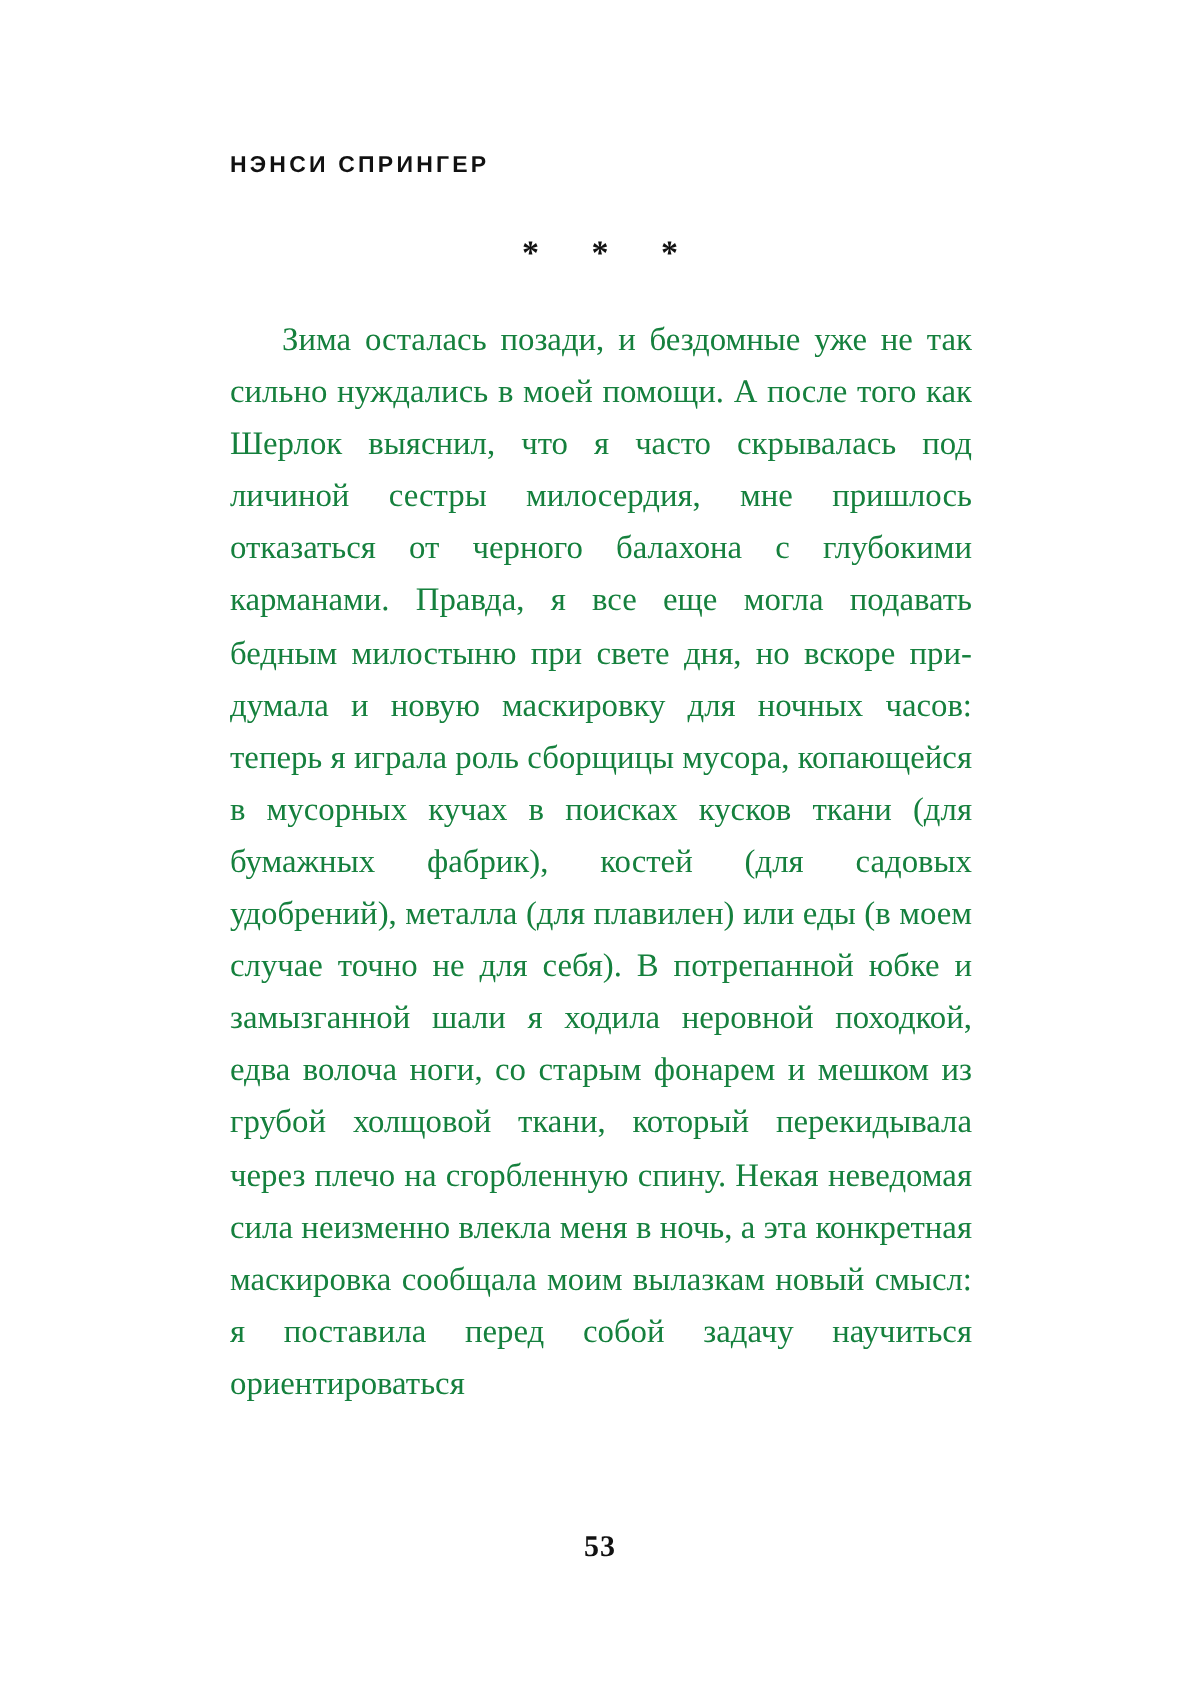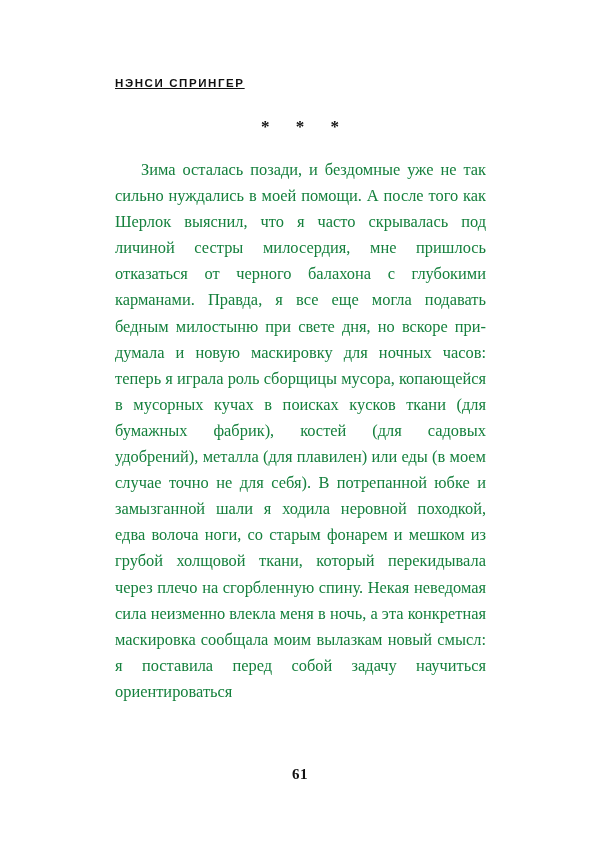--- a/index.html
+++ b/index.html
@@ -28,21 +28,20 @@
     position: absolute;
     left: 115px;
     top: 77px;
     font-family: "Liberation Sans", "DejaVu Sans", sans-serif;
     font-size: 11.5px;
     font-weight: 700;
     letter-spacing: 1.6px;
     text-transform: uppercase;
     color: #111111;
     white-space: nowrap;
-    text-decoration: underline;
   }
 
   
   .section-break {
     position: absolute;
     left: 115px;
     top: 118px;
     width: 370px;
     text-align: center;
     font-family: "Liberation Serif", "DejaVu Serif", serif;
@@ -94,15 +93,15 @@
 <div class="page">
 
   <div class="running-head">Нэнси Спрингер</div>
 
   <div class="section-break">* * *</div>
 
   <div class="body-block">
     <p>Зима осталась позади, и бездомные уже не так сильно нуждались в моей помощи. А после того как Шерлок выяснил, что я часто скрывалась под личиной сестры милосердия, мне пришлось отказаться от черного балахона с глубокими карманами. Правда, я все еще могла подавать бедным милостыню при свете дня, но вскоре при­думала и новую маскировку для ночных часов: теперь я играла роль сборщицы мусора, копающейся в мусорных кучах в поисках кусков ткани (для бумажных фабрик), костей (для садовых удобрений), металла (для плавилен) или еды (в моем случае точно не для себя). В потрепанной юбке и замызганной шали я ходила неров­ной походкой, едва волоча ноги, со старым фонарем и мешком из грубой холщовой ткани, который перекидывала через плечо на сгорбленную спину. Некая неведомая сила неизменно влекла меня в ночь, а эта конкретная маскировка сообщала моим вылазкам новый смысл: я поставила перед собой задачу научиться ориентироваться</p>
   </div>
 
-  <div class="folio">61</div>
+  <div class="folio">53</div>
 
 </div>
 
 </body></html>

